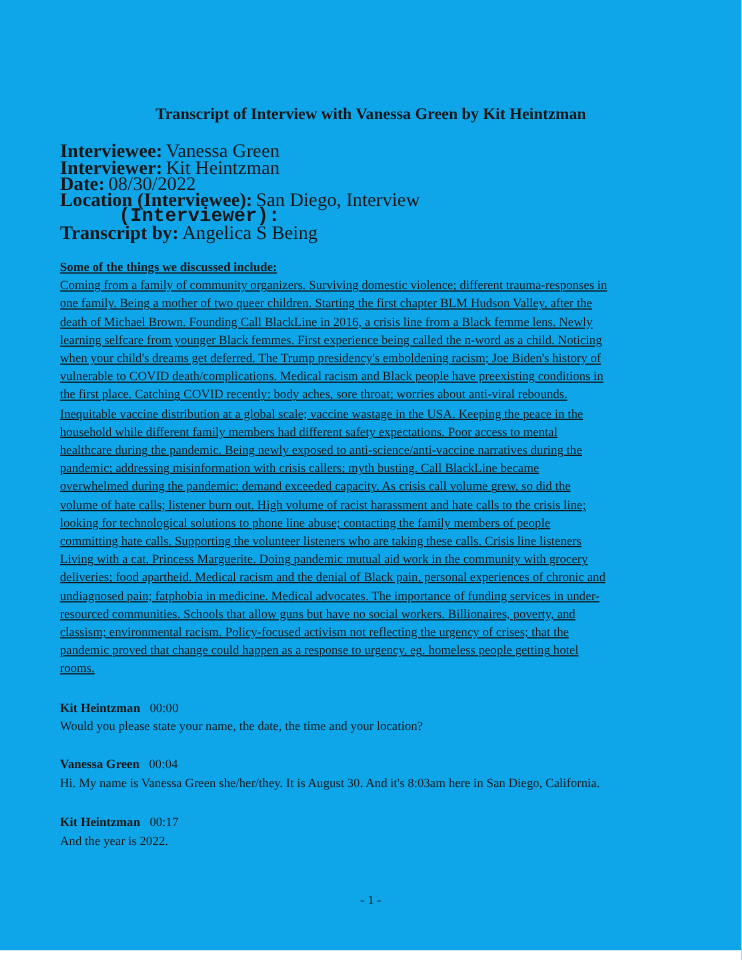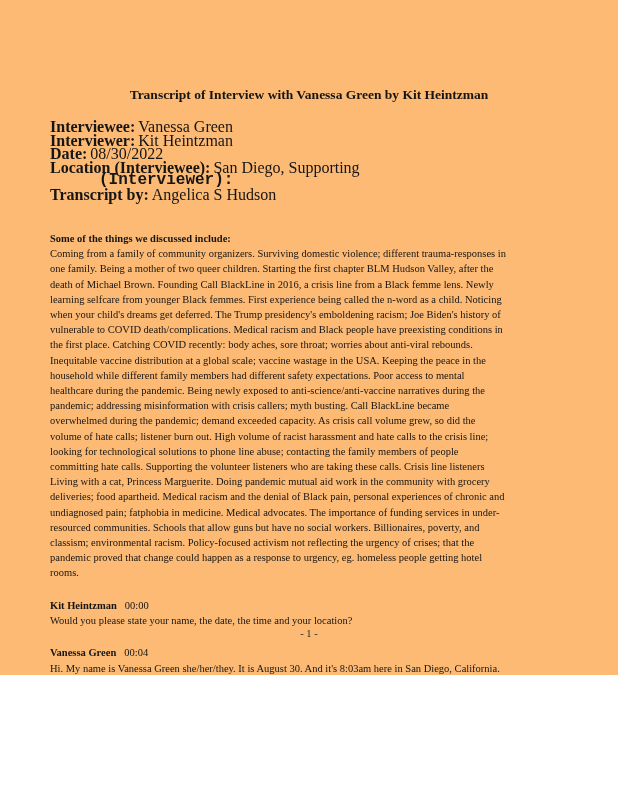--- a/index.html
+++ b/index.html
@@ -3,22 +3,22 @@
 <meta charset="utf-8">
 <style>
   html, body {
     margin: 0;
     padding: 0;
     background: #ffffff;
   }
   .page {
     position: relative;
     width: 618px;
-    height: 675px;
-    background: #fdba74;
+    height: 792px;
+    background: #0ea5e9;
     color: #151515;
     font-family: "Liberation Serif", "DejaVu Serif", serif;
     overflow: hidden;
     box-sizing: border-box;
   }
   .content {
     padding: 86px 50px 0 50px;
   }
   .doc-title {
     font-size: 13.5px;
@@ -30,23 +30,24 @@
   .meta-block {
     margin-top: 17px;
     font-size: 16px;
     line-height: 13.5px;
   }
   .meta-row { white-space: nowrap; }
   .meta-row.indented { padding-left: 49px; font-family: Liberation Mono, monospace; }
   .meta-label { font-weight: bold; }
   .meta-value { margin-left: 3px; }
   .summary-block {
-    margin-top: 30px;
+    margin-top: 15px;
     font-size: 10.5px;
     line-height: 15.2px;
+    text-decoration: underline;
   }
   .summary-heading { font-weight: bold; white-space: nowrap; }
   .summary-line { white-space: nowrap; }
   .dialogue-entry {
     margin-top: 17px;
     font-size: 10.5px;
     line-height: 15.4px;
   }
   .speaker-name { font-weight: bold; }
   .speaker-timestamp { margin-left: 8px; }
@@ -73,27 +74,27 @@
       <div class="meta-row">
         <span class="meta-label">Interviewee:</span><span class="meta-value">Vanessa Green</span>
       </div>
       <div class="meta-row">
         <span class="meta-label">Interviewer:</span><span class="meta-value">Kit Heintzman</span>
       </div>
       <div class="meta-row">
         <span class="meta-label">Date:</span><span class="meta-value">08/30/2022</span>
       </div>
       <div class="meta-row">
-        <span class="meta-label">Location (Interviewee):</span><span class="meta-value">San Diego, Supporting</span>
+        <span class="meta-label">Location (Interviewee):</span><span class="meta-value">San Diego, Interview</span>
       </div>
       <div class="meta-row indented">
         <span class="meta-label">(Interviewer):</span><span class="meta-value"></span>
       </div>
       <div class="meta-row">
-        <span class="meta-label">Transcript by:</span><span class="meta-value">Angelica S Hudson</span>
+        <span class="meta-label">Transcript by:</span><span class="meta-value">Angelica S Being</span>
       </div>
     </div>
 
     <div class="summary-block">
       <div class="summary-heading">Some of the things we discussed include:</div>
       <div class="summary-line">Coming from a family of community organizers. Surviving domestic violence; different trauma-responses in</div>
       <div class="summary-line">one family. Being a mother of two queer children. Starting the first chapter BLM Hudson Valley, after the</div>
       <div class="summary-line">death of Michael Brown. Founding Call BlackLine in 2016, a crisis line from a Black femme lens. Newly</div>
       <div class="summary-line">learning selfcare from younger Black femmes. First experience being called the n-word as a child. Noticing</div>
       <div class="summary-line">when your child's dreams get deferred. The Trump presidency's emboldening racism; Joe Biden's history of</div>

